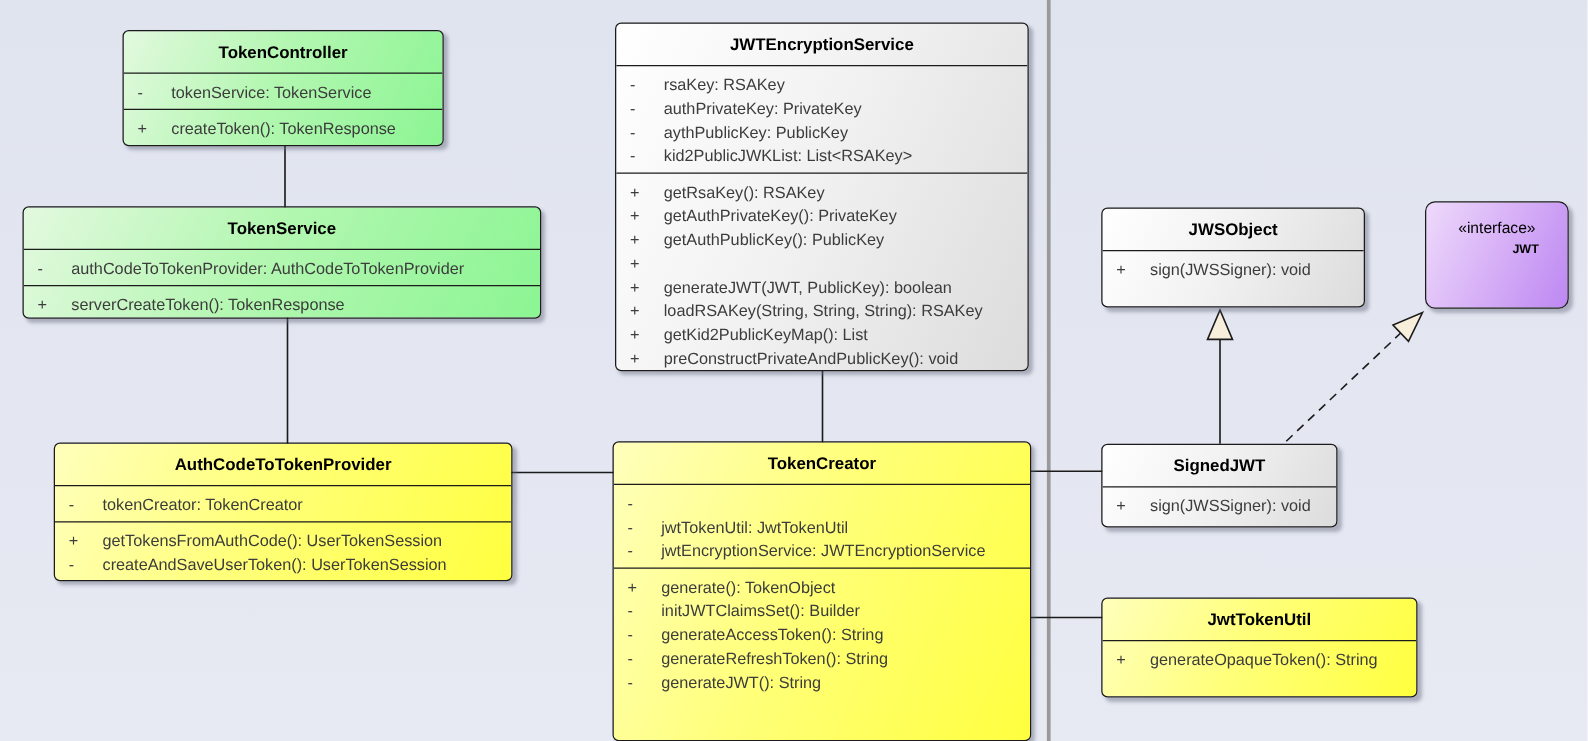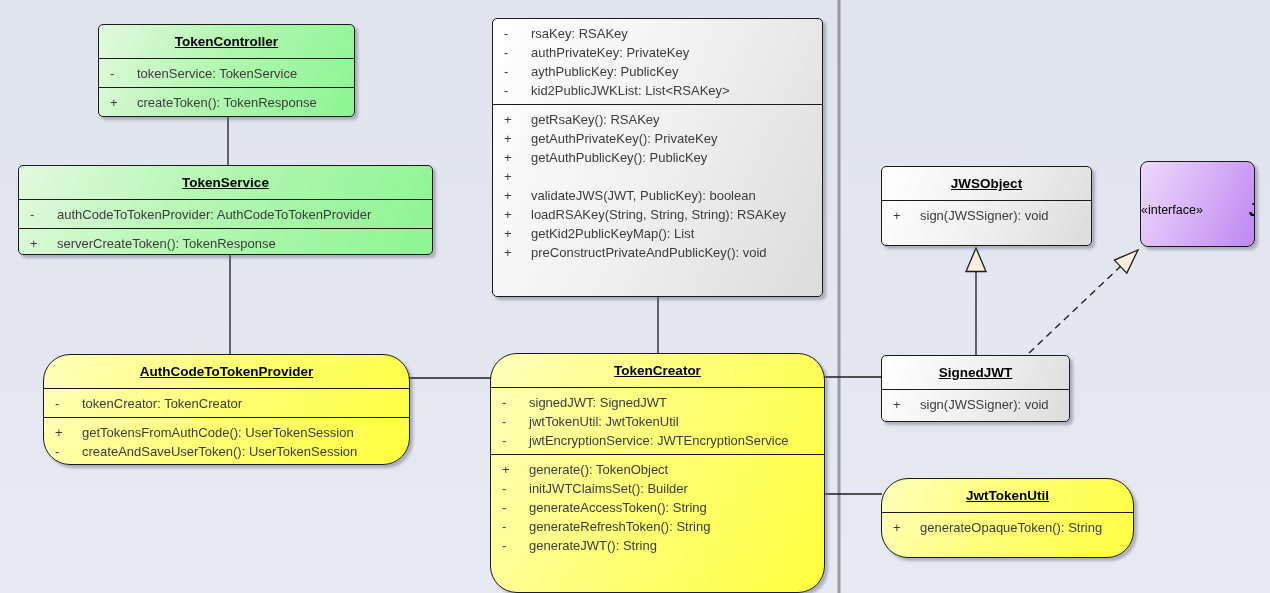--- a/index.html
+++ b/index.html
@@ -11,40 +11,39 @@
   #canvas{position:absolute;inset:0;}
   svg.links{position:absolute;left:0;top:0;z-index:1;}
   .uml-class{
     position:absolute;z-index:2;display:flex;flex-direction:column;
     border:1.4px solid #1b1b1b;border-radius:5px;box-sizing:border-box;
     box-shadow:3px 3px 3px rgba(100,104,125,.45);
     white-space:nowrap;overflow:hidden;
   }
   .uml-class.green {background:linear-gradient(115deg,#e2f9de 0%,#b4f7b2 45%,#8cf593 100%);}
   .uml-class.gray  {background:linear-gradient(115deg,#ffffff 0%,#f2f2f2 45%,#dcdcdc 100%);}
-  .uml-class.yellow{background:linear-gradient(115deg,#ffffbc 0%,#ffff7a 45%,#ffff3f 100%);border-radius:27px;}
+  .uml-class.yellow{background:linear-gradient(115deg,#ffffbc 0%,#ffff7a 45%,#ffff3f 100%);}
   .uml-class.purple{background:linear-gradient(115deg,#eedafb 0%,#d9b4f7 45%,#bd88f2 100%);border-radius:8px;}
   .title{
     flex:0 0 33px;display:flex;align-items:center;justify-content:center;
     font-weight:bold;font-size:13.5px;color:#000;
     border-bottom:1.2px solid #1b1b1b;
-    text-decoration:underline;
   }
   .compartment{padding:5px 0 4px 0;box-sizing:border-box;}
   .compartment.attrs{flex:0 0 auto;border-bottom:1.2px solid #1b1b1b;}
   .compartment.methods{flex:1 1 auto;}
   .member{display:flex;line-height:19px;font-size:13px;color:#3c3c3c;}
   .member .vis{flex:0 0 38px;padding-left:11px;box-sizing:border-box;}
   .member .txt{flex:1 1 auto;padding-right:20px;}
   .iface-head{
-    flex:1 1 auto;display:flex;flex-direction:row;align-items:center;
+    flex:1 1 auto;display:flex;flex-direction:column;align-items:center;
     padding-top:11px;
   }
   .stereotype{font-size:12.5px;color:#000;line-height:18px;}
-  .iface-name{font-weight:bold;font-size:18px;color:#000;line-height:18px;margin-left:46px;}
+  .iface-name{font-weight:bold;font-size:10px;color:#000;line-height:18px;margin-left:46px;}
 </style>
 </head>
 <body>
 
 <div id="canvas">
 
   <svg class="links" width="1270" height="593" viewBox="0 0 1270 593">
 
     <line x1="839" y1="0" x2="839" y2="593" stroke="#9a9a9a" stroke-width="3"></line>
 
@@ -92,20 +91,21 @@
     </div>
     <div class="compartment methods">
       <div class="member">
         <span class="vis">+</span>
         <span class="txt">serverCreateToken(): TokenResponse</span>
       </div>
     </div>
   </div>
 
   <div class="uml-class gray" style="left:492px;top:18px;width:331px;height:279px">
+    <div class="title">JWTEncryptionService</div>
     <div class="compartment attrs">
       <div class="member">
         <span class="vis">-</span>
         <span class="txt">rsaKey: RSAKey</span>
       </div>
       <div class="member">
         <span class="vis">-</span>
         <span class="txt">authPrivateKey: PrivateKey</span>
       </div>
       <div class="member">
@@ -128,21 +128,21 @@
       </div>
       <div class="member">
         <span class="vis">+</span>
         <span class="txt">getAuthPublicKey(): PublicKey</span>
       </div>
       <div class="member">
         <span class="vis">+</span>
       </div>
       <div class="member">
         <span class="vis">+</span>
-        <span class="txt">validateJWS(JWT, PublicKey): boolean</span>
+        <span class="txt">generateJWT(JWT, PublicKey): boolean</span>
       </div>
       <div class="member">
         <span class="vis">+</span>
         <span class="txt">loadRSAKey(String, String, String): RSAKey</span>
       </div>
       <div class="member">
         <span class="vis">+</span>
         <span class="txt">getKid2PublicKeyMap(): List</span>
       </div>
       <div class="member">
@@ -187,21 +187,20 @@
         <span class="txt">createAndSaveUserToken(): UserTokenSession</span>
       </div>
     </div>
   </div>
 
   <div class="uml-class yellow" style="left:490px;top:353px;width:335px;height:240px">
     <div class="title">TokenCreator</div>
     <div class="compartment attrs">
       <div class="member">
         <span class="vis">-</span>
-        <span class="txt">signedJWT: SignedJWT</span>
       </div>
       <div class="member">
         <span class="vis">-</span>
         <span class="txt">jwtTokenUtil: JwtTokenUtil</span>
       </div>
       <div class="member">
         <span class="vis">-</span>
         <span class="txt">jwtEncryptionService: JWTEncryptionService</span>
       </div>
     </div>

